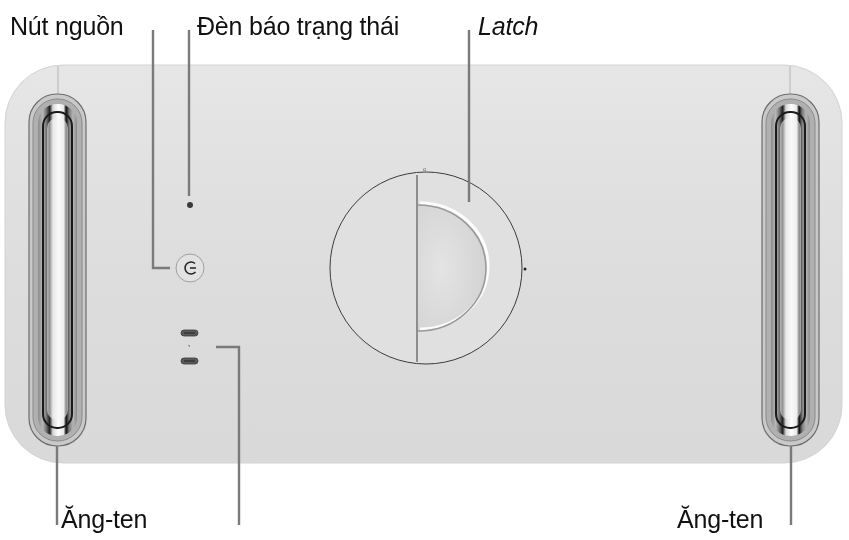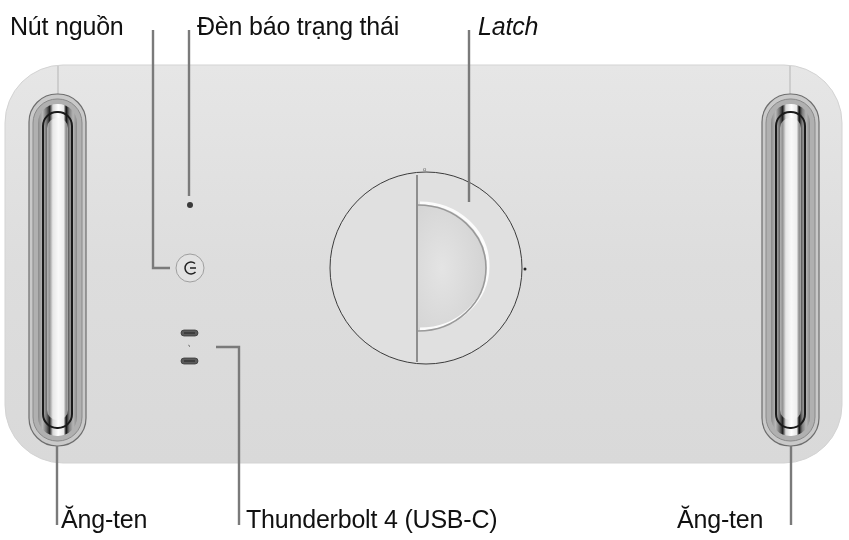--- a/index.html
+++ b/index.html
@@ -94,15 +94,14 @@
       <line x1="57" y1="446" x2="57" y2="525"></line>
       <polyline points="216,347 239,347 239,525"></polyline>
       <line x1="791" y1="446" x2="791" y2="525"></line>
     </g>
   </svg>
 
   <div class="label" style="left:10px; top:11px;">Nút nguồn</div>
   <div class="label" style="left:197px; top:11px;">Đèn báo trạng thái</div>
   <div class="label" style="left:478px; top:11px;font-style:italic;">Latch</div>
   <div class="label" style="left:61px; top:504px;">Ăng-ten</div>
-  <div class="label" style="left:246px; top:504px;">Thunderbolt 4 (USB-C)</div>
   <div class="label" style="left:677px; top:504px;">Ăng-ten</div>
 </div>
 
 </body></html>

